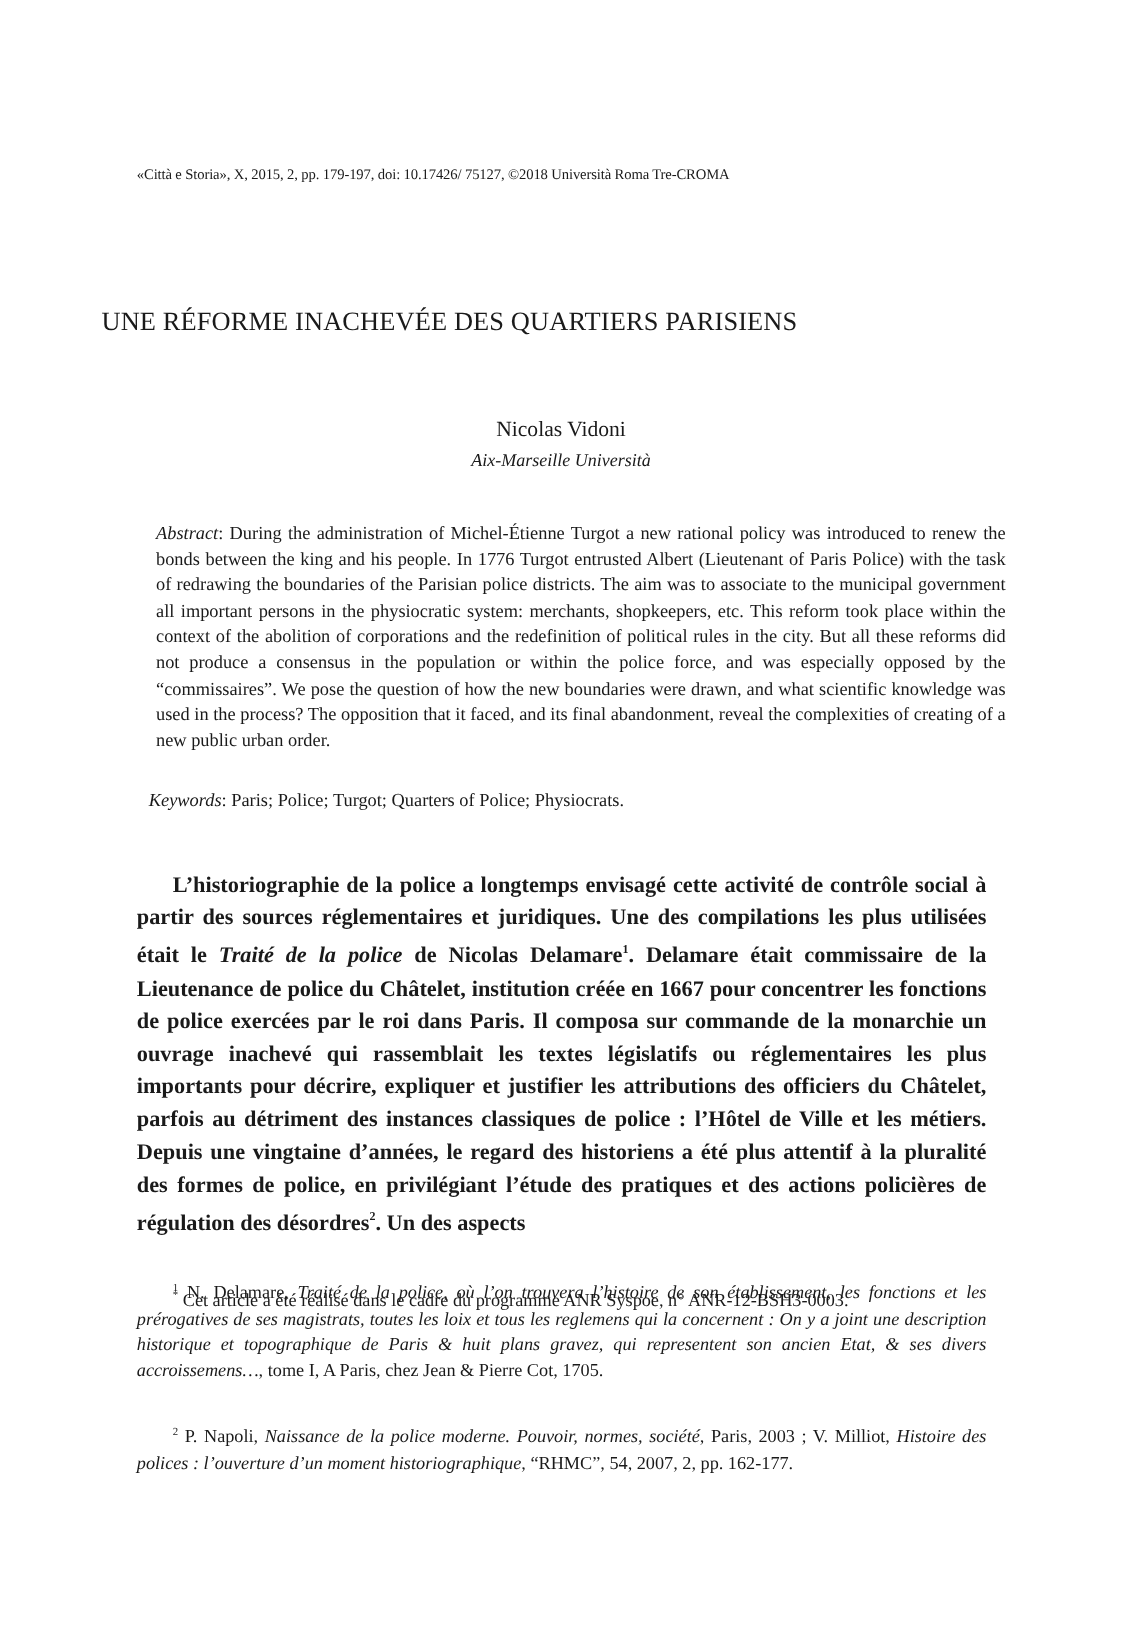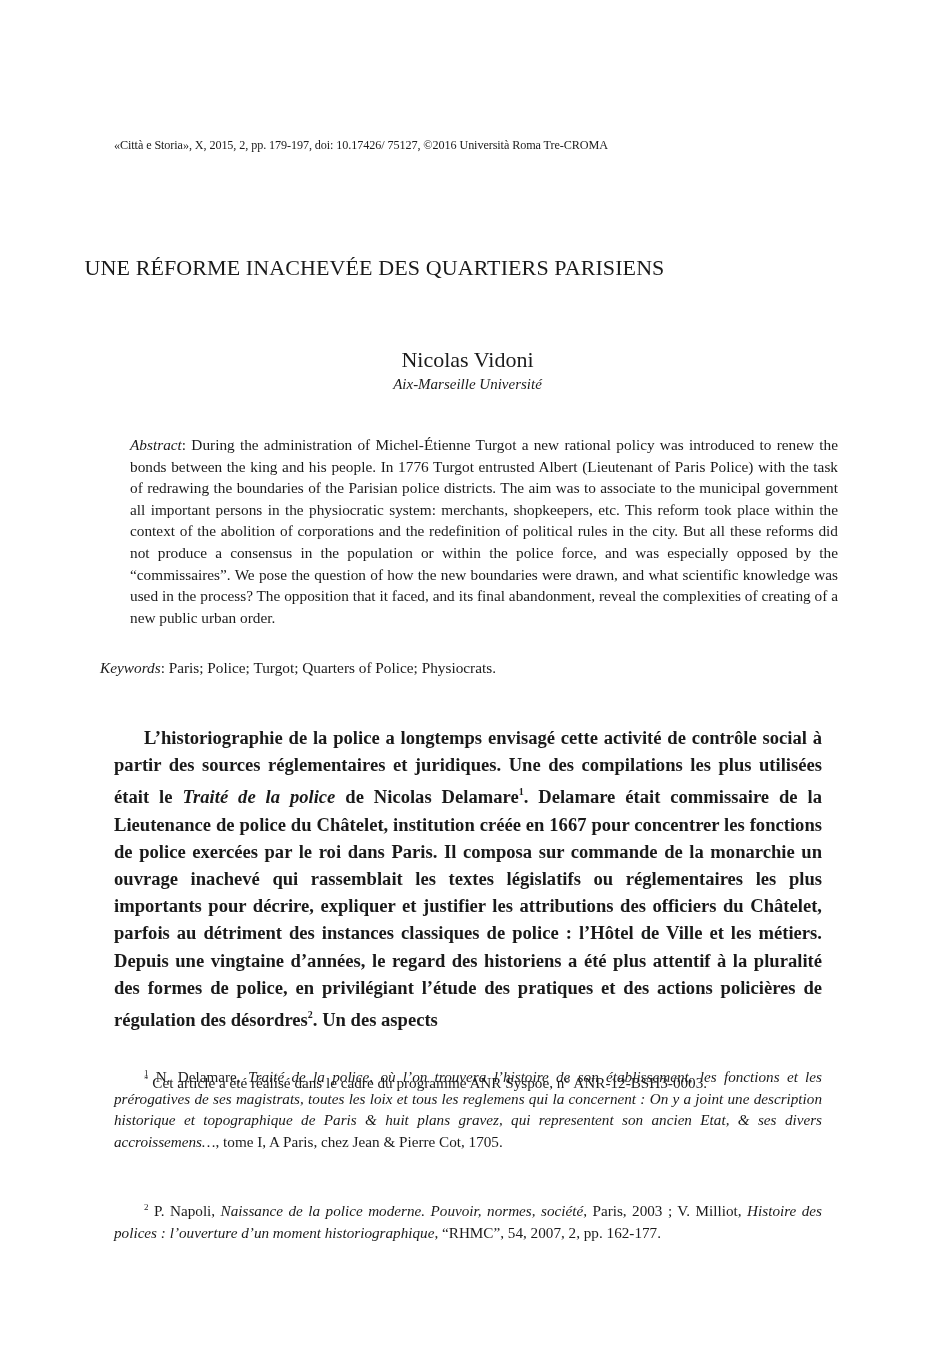--- a/index.html
+++ b/index.html
@@ -1,45 +1,45 @@
 <!DOCTYPE html>
 <html><head>
 <meta charset="utf-8">
 <style>
   html, body { margin: 0; padding: 0; background: #ffffff; }
   body { width: 935px; height: 1361px; position: relative; overflow: hidden; color: #1a1a1a; font-family: "Liberation Serif", "DejaVu Serif", serif; }
   .running-head { position: absolute; left: 114px; top: 138px; font-size: 12.2px; letter-spacing: -0.1px; white-space: nowrap; }
   .title { position: absolute; left: 0; width: 749px; top: 253px; text-align: center; font-size: 22px; line-height: 29.5px; letter-spacing: 0.1px; }
   .title sup { font-size: 9px; vertical-align: 10px; }
-  .author { position: absolute; left: 0; width: 935px; top: 347px; text-align: center; font-size: 22px; }
+  .author { position: absolute; left: 0; width: 935px; top: 347px; text-align: center; font-size: 18px; }
   .affil { position: absolute; left: 0; width: 935px; top: 376px; text-align: center; font-size: 15px; font-style: italic; }
   .abstract { position: absolute; left: 114px; width: 708px; top: 434px; font-size: 15.3px; line-height: 21.6px; text-align: justify; margin-left: 16px; }
   .abstract .lbl { font-style: italic; }
-  .keywords { position: absolute; left: 100px; width: 708px; top: 657px; font-size: 15.3px; line-height: 21.6px; }
+  .keywords { position: absolute; left: 124px; width: 708px; top: 657px; font-size: 15.3px; line-height: 21.6px; }
   .keywords .lbl { font-style: italic; }
   .body-text { position: absolute; left: 114px; width: 708px; top: 724px; font-size: 18.6px; line-height: 27.2px; text-align: justify; text-indent: 30px; font-weight: bold; }
   .body-text sup { font-size: 10px; vertical-align: 8px; }
   .fn { position: absolute; left: 114px; width: 708px; font-size: 15.2px; line-height: 21.6px; text-align: justify; text-indent: 30px; }
   .fn sup { font-size: 9px; vertical-align: 6px; }
   .fn0 { top: 1069px; }
   .fn1 { top: 1063px; font-family: Liberation Serif, serif; }
-  .fn2 { top: 1183px; margin-top: 14px; }
+  .fn2 { top: 1183px; }
   i { font-style: italic; }
 </style>
 </head>
 <body>
 
-<div class="running-head">«Città e Storia», X, 2015, 2, pp. 179-197, doi: 10.17426/ 75127, ©2016 Università Roma Tre-CROMA</div>
+<div class="running-head">«Città e Storia», X, 2015, 2, pp. 179-197, doi: 10.17426/ 75127, ©2018 Università Roma Tre-CROMA</div>
 
 <div class="title">
   <div>UNE RÉFORME INACHEVÉE DES QUARTIERS PARISIENS</div>
 </div>
 
 <div class="author">Nicolas Vidoni</div>
-<div class="affil">Aix-Marseille Université</div>
+<div class="affil">Aix-Marseille Università</div>
 
 <div class="abstract"><span class="lbl">Abstract</span><span>: During the administration of Michel-Étienne Turgot a new rational policy was introduced to renew the bonds between the king and his people. In 1776 Turgot entrusted Albert (Lieutenant of Paris Police) with the task of redrawing the boundaries of the Parisian police districts. The aim was to associate to the municipal government all important persons in the physiocratic system: merchants, shopkeepers, etc. This reform took place within the context of the abolition of corporations and the redefinition of political rules in the city. But all these reforms did not produce a consensus in the population or within the police force, and was especially opposed by the “commissaires”. We pose the question of how the new boundaries were drawn, and what scientific knowledge was used in the process? The opposition that it faced, and its final abandonment, reveal the complexities of creating of a new public urban order.</span></div>
 
 <div class="keywords"><span class="lbl">Keywords</span><span>: Paris; Police; Turgot; Quarters of Police; Physiocrats.</span></div>
 
 <div class="body-text"><span>L’historiographie de la police a longtemps envisagé cette activité de contrôle social à partir des sources réglementaires et juridiques. Une des compilations les plus utilisées était le </span><i>Traité de la police</i><span> de Nicolas Delamare</span><sup>1</sup><span>. Delamare était commissaire de la Lieutenance de police du Châtelet, institution créée en 1667 pour concentrer les fonctions de police exercées par le roi dans Paris. Il composa sur commande de la monarchie un ouvrage inachevé qui rassemblait les textes législatifs ou réglementaires les plus importants pour décrire, expliquer et justifier les attributions des officiers du Châtelet, parfois au détriment des instances classiques de police : l’Hôtel de Ville et les métiers. Depuis une vingtaine d’années, le regard des historiens a été plus attentif à la pluralité des formes de police, en privilégiant l’étude des pratiques et des actions policières de régulation des désordres</span><sup>2</sup><span>. Un des aspects</span></div>
 
 <div class="fn fn0"><sup>*</sup><span> Cet article a été réalisé dans le cadre du programme ANR Syspoe, n° ANR-12-BSH3-0003.</span></div>
 
 <div class="fn fn1"><sup>1</sup><span> N. Delamare, </span><i>Traité de la police, où l’on trouvera l’histoire de son établissement, les fonctions et les prérogatives de ses magistrats, toutes les loix et tous les reglemens qui la concernent : On y a joint une description historique et topographique de Paris &amp; huit plans gravez, qui representent son ancien Etat, &amp; ses divers accroissemens…</i><span>, tome I, A Paris, chez Jean &amp; Pierre Cot, 1705.</span></div>

